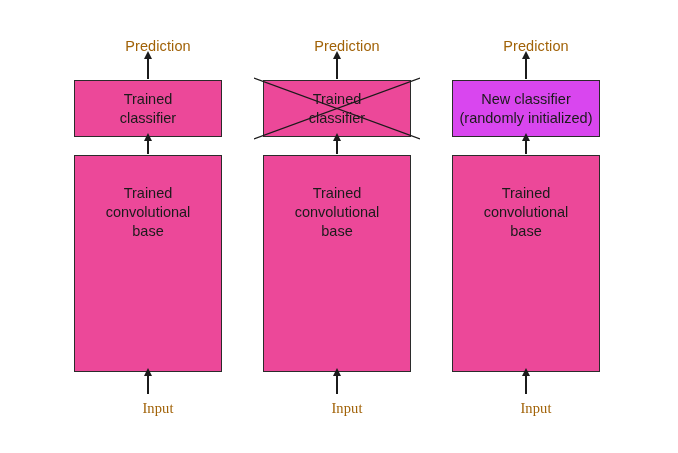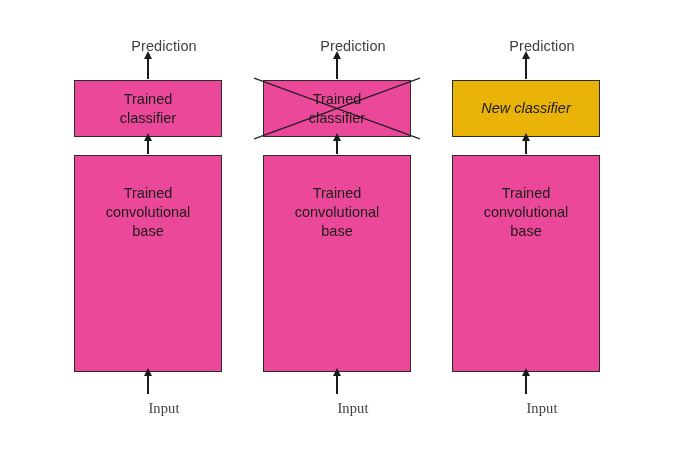--- a/index.html
+++ b/index.html
@@ -21,27 +21,27 @@
   }
   .col {
     position: absolute;
     top: 0;
     width: 148px;
     height: 453px;
   }
   
   .cap {
     position: absolute;
-    left: 16px;
+    left: 10px;
     width: 148px;
     text-align: center;
     font-size: 14.5px;
     line-height: 17px;
     letter-spacing: 0.1px;
-    color: #404040;
+    color: #a16207;
     white-space: nowrap;
   }
   .cap-prediction { top: 38px; }
   .cap-input { top: 400px; font-family: Liberation Serif, serif; }
 
   
   .box {
     position: absolute;
     left: 0;
     width: 148px;
@@ -51,22 +51,21 @@
     display: flex;
     flex-direction: column;
     align-items: center;
   }
   .box-classifier {
     top: 80px;
     height: 57px;
     justify-content: center;
   }
   .box-classifier.shaded {
-    background: #eab308;
-    font-style: italic;
+    background: #d946ef;
   }
   .box-base {
     top: 155px;
     height: 217px;
     justify-content: flex-start;
     padding-top: 28px;
   }
   .box-text {
     text-align: center;
     font-size: 14.5px;
@@ -180,20 +179,21 @@
 
   <div class="col" style="left:452px;">
 
     <div class="cap cap-prediction">Prediction</div>
 
     <div class="arrow arrow-top"></div>
 
     <div class="box box-classifier shaded">
       <div class="box-text">
         <span class="ln">New classifier</span>
+        <span class="ln">(randomly initialized)</span>
       </div>
     </div>
 
     <div class="arrow arrow-mid"></div>
 
     <div class="box box-base">
       <div class="box-text">
         <span class="ln">Trained</span>
         <span class="ln">convolutional</span>
         <span class="ln">base</span>

